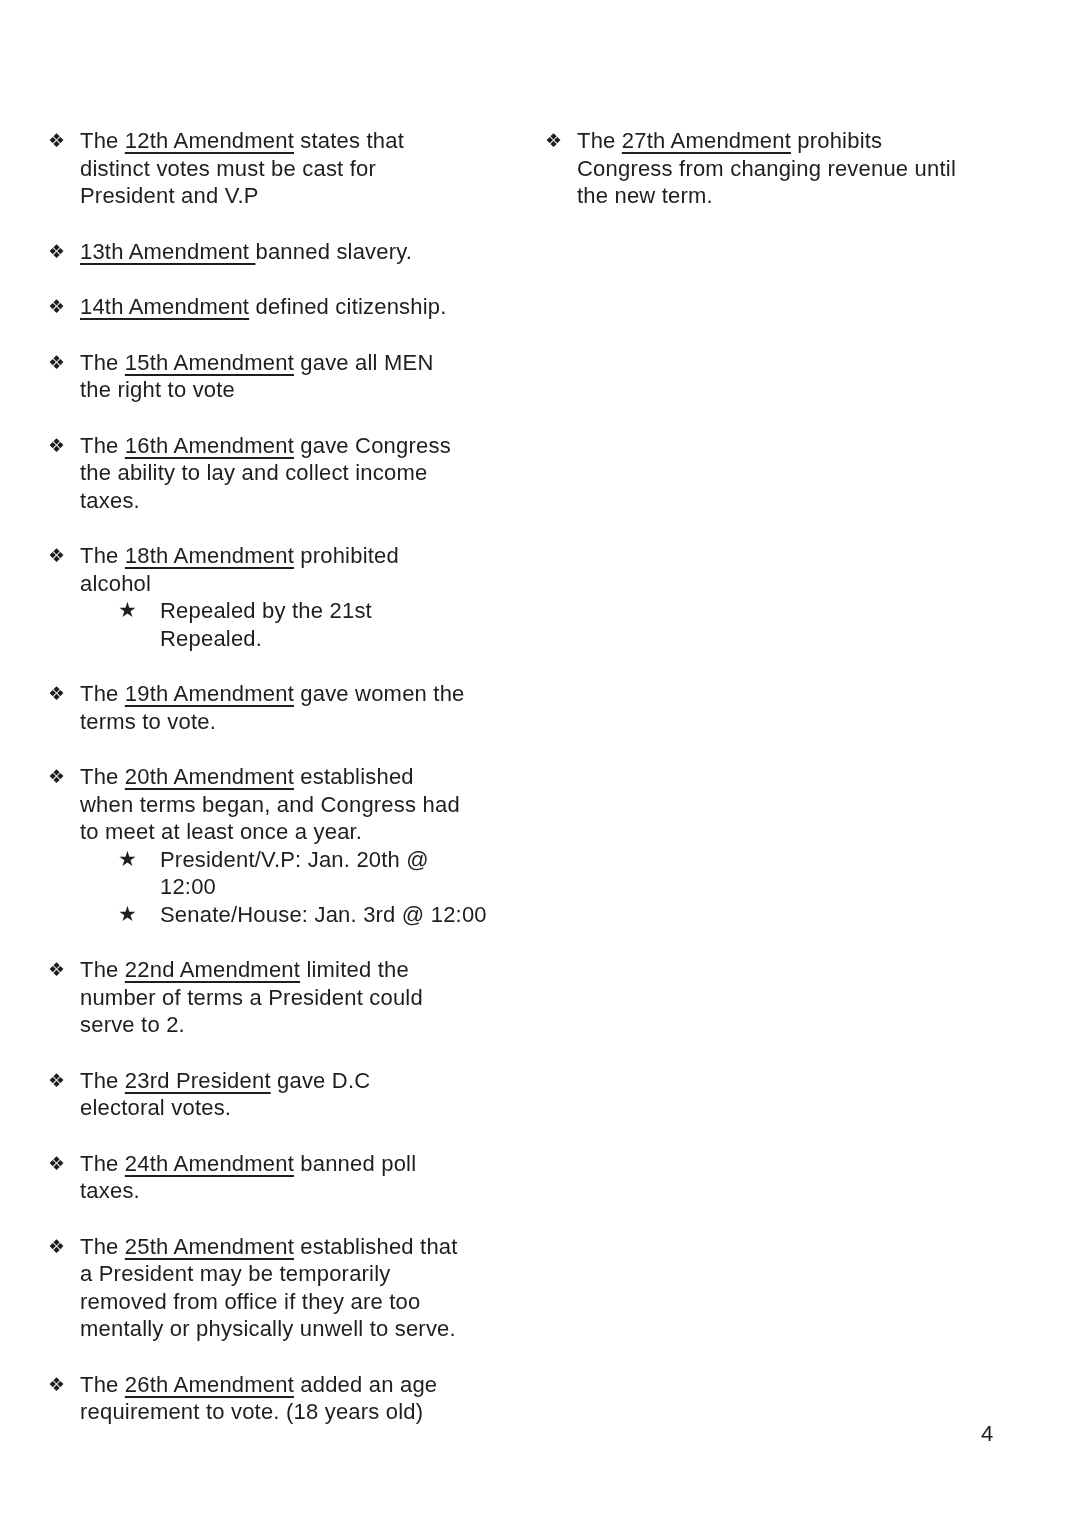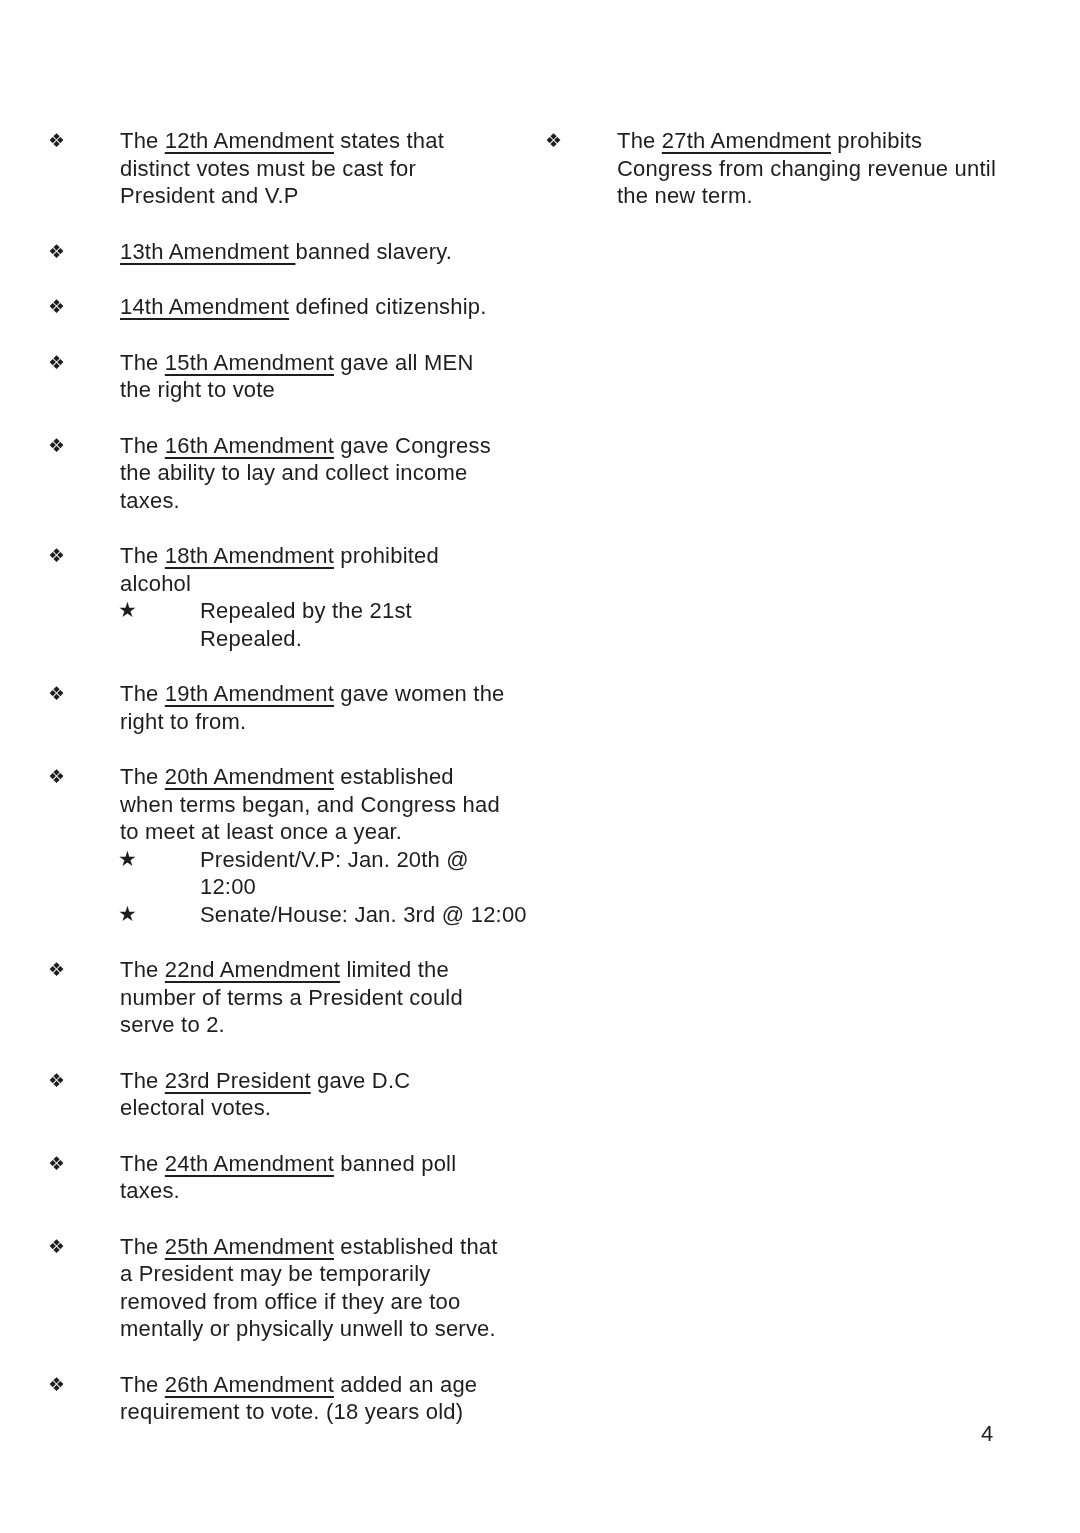--- a/index.html
+++ b/index.html
@@ -20,21 +20,21 @@
   .col-right { left: 545px; width: 478px; }
   .item { display: flex; align-items: flex-start; margin-bottom: 28px; }
   .bullet {
     flex: 0 0 32px;
     font-family: "DejaVu Sans", sans-serif;
     font-size: 19px;
     line-height: 27.5px;
     color: #1e1e1e;
   }
   .content { flex: 1; line-height: 27.5px; }
-  .line { line-height: 27.5px; white-space: pre-wrap; margin-left: 40px; }
+  .line { line-height: 27.5px; white-space: pre-wrap; }
   .u {
     text-decoration: underline;
     text-decoration-thickness: 2px;
     text-underline-offset: 4px;
   }
   .sub { display: flex; align-items: flex-start; margin-left: 38px; }
   .star {
     flex: 0 0 42px;
     font-family: "DejaVu Sans", sans-serif;
     font-size: 21px;
@@ -100,21 +100,21 @@
               <div class="line"><span class="run">Repealed by the 21st</span></div>
               <div class="line"><span class="run">Repealed.</span></div>
             </div>
           </div>
         </div>
       </div>
       <div class="item">
         <span class="bullet">❖</span>
         <div class="content">
           <div class="line"><span class="run">The </span><span class="run u">19th Amendment</span><span class="run"> gave women the</span></div>
-          <div class="line"><span class="run">right to from.</span></div>
+          <div class="line"><span class="run">terms to vote.</span></div>
         </div>
       </div>
       <div class="item">
         <span class="bullet">❖</span>
         <div class="content">
           <div class="line"><span class="run">The </span><span class="run u">20th Amendment</span><span class="run"> established</span></div>
           <div class="line"><span class="run">when terms began, and Congress had</span></div>
           <div class="line"><span class="run">to meet at least once a year.</span></div>
           <div class="sub">
             <span class="star">★</span>

